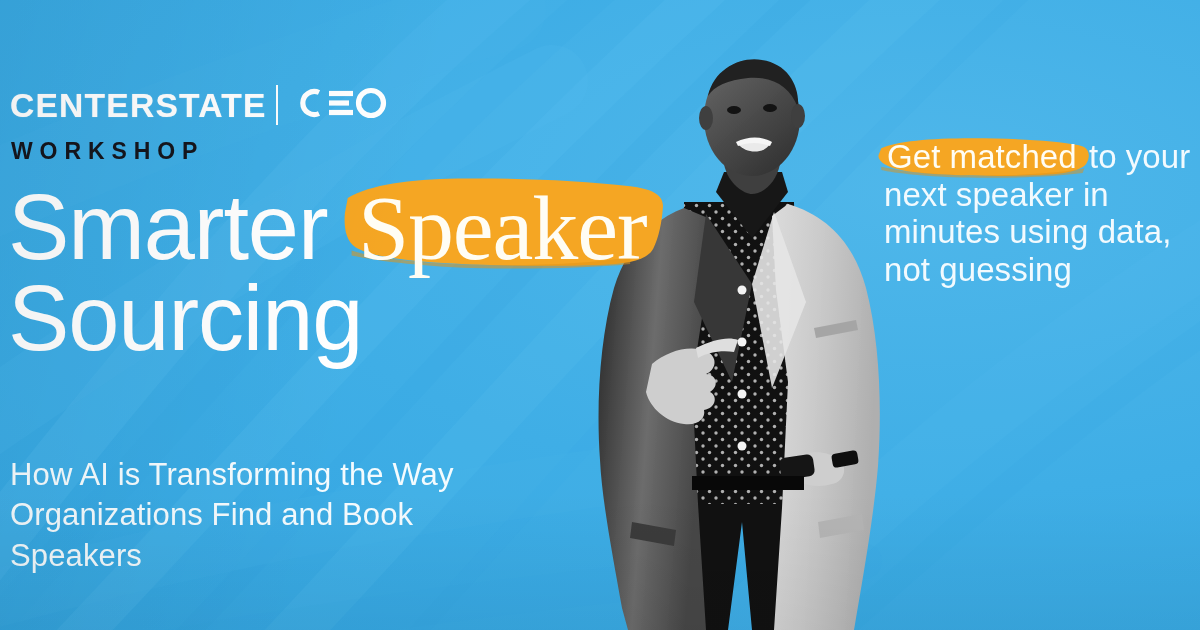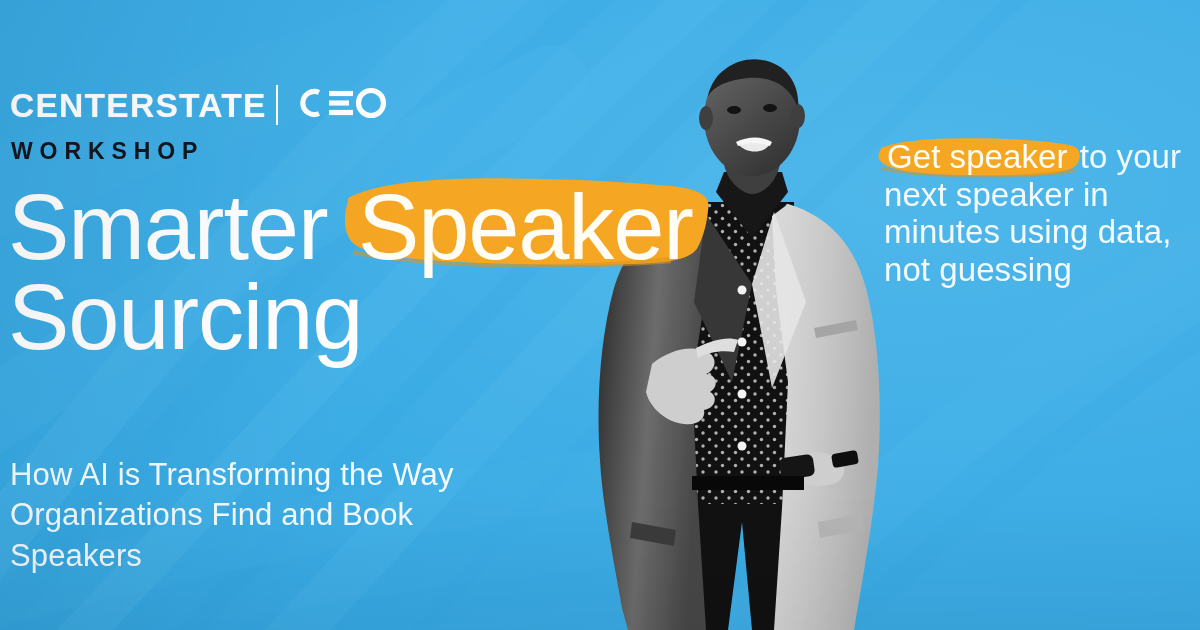--- a/index.html
+++ b/index.html
@@ -101,21 +101,21 @@
   }
   .hl-mark .brush {
     position: absolute;
     left: -6px;
     top: -6px;
     width: calc(100% + 22px);
     height: calc(100% + 2px);
     z-index: 0;
   }
   .hl-mark .brush svg { width: 100%; height: 100%; display: block; }
-  .hl-mark .txt { position: relative; z-index: 1; }
+  .hl-mark .txt { position: relative; z-index: 1; font-family: Liberation Serif, serif; }
 
   
   .subhead {
     position: absolute;
     left: 10px;
     top: 455px;
     width: 540px;
     color: #F4FBFE;
     font-size: 31px;
     font-weight: 300;
@@ -314,21 +314,21 @@
     <span class="cap-line"><span class="cap-mark">
         <span class="brush">
           <svg viewBox="0 0 240 54" preserveAspectRatio="none">
             <path d="M8 16 C 26 7 60 3 108 3 C 156 3 200 6 226 12
                      C 238 15 239 26 234 36 C 229 45 210 50 176 51
                      C 126 53 70 51 38 46 C 14 42 4 33 5 25 Z" fill="#F5A623"></path>
             <path d="M8 40 C 40 49 92 52 140 51 C 180 50 212 47 232 42
                      L230 48 C 198 53 148 55 104 54 C 60 53 22 48 8 44 Z" fill="#DE9117" opacity=".5"></path>
           </svg>
         </span>
-        <span class="txt">Get speaker</span>
+        <span class="txt">Get matched</span>
       </span><span> to your</span></span>
     <span class="cap-line">next speaker in</span>
     <span class="cap-line">minutes using data,</span>
     <span class="cap-line">not guessing</span>
   </div>
 
   <div class="bg-vignette"></div>
 </div>
 
 </body></html>

